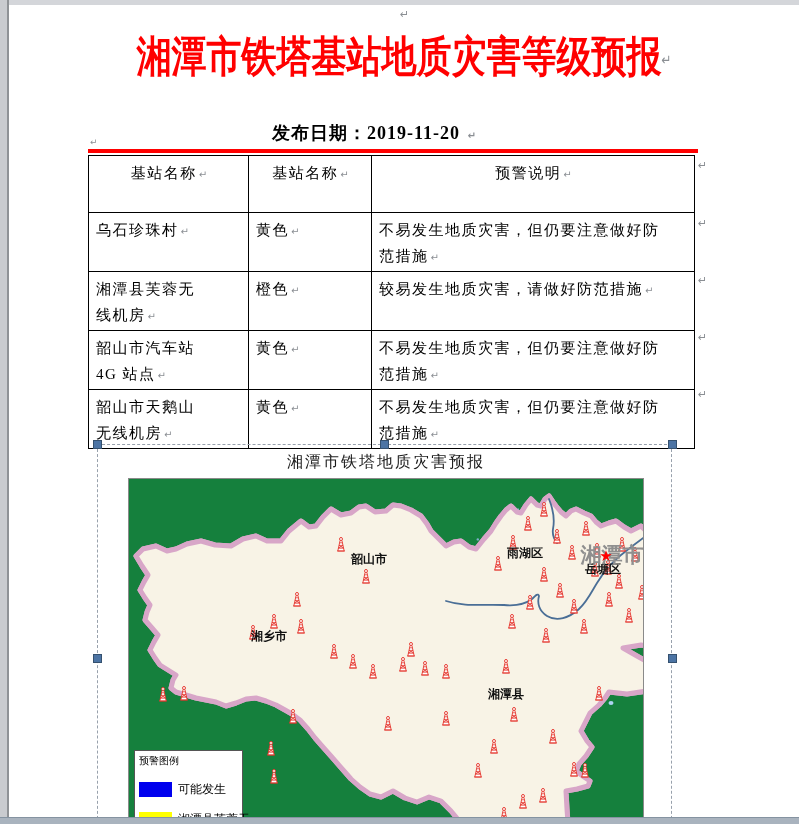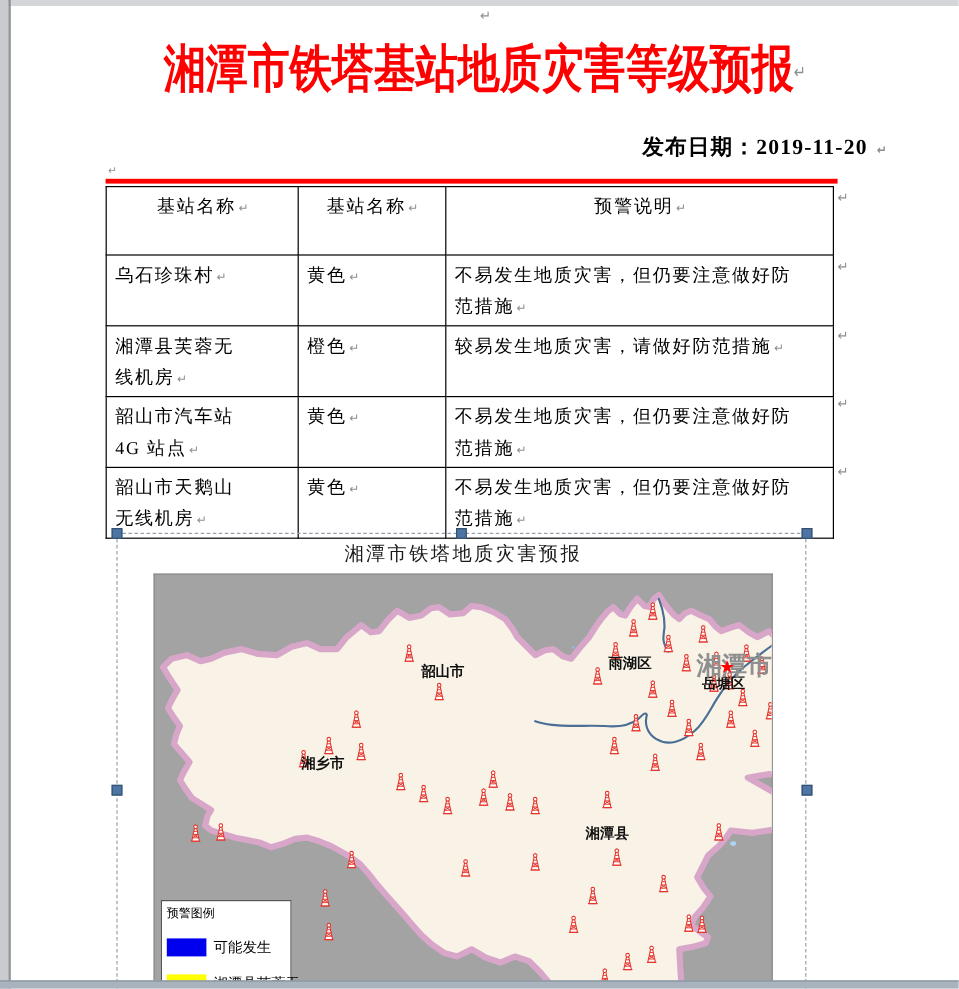--- a/index.html
+++ b/index.html
@@ -18,41 +18,41 @@
   .pilcrow { position:absolute; color:#8b8f94; font-size:11px; line-height:11px;
     font-family:"Liberation Sans","DejaVu Sans",sans-serif; }
   .mark { color:#8b8f94; font-size:10px; font-family:"Liberation Sans","DejaVu Sans",sans-serif;
     letter-spacing:0; padding-left:2px; }
 
   .doc-title { position:absolute; left:0; top:30px; width:790px; text-align:center;
     font-family:"Liberation Sans","DejaVu Sans",sans-serif; font-weight:bold;
     font-size:35px; letter-spacing:0px; transform:scaleY(1.22); transform-origin:50% 60%; }
   .doc-title .pil-inline { font-size:12px; font-weight:normal; color:#8b8f94; vertical-align:middle; }
 
-  .date-line { position:absolute; left:0; top:105px; width:730px; text-align:right;
+  .date-line { position:absolute; left:0; top:116px; width:730px; text-align:center;
     font-size:18px; font-weight:bold; color:#000; letter-spacing:1px; }
 
   .red-rule { position:absolute; left:79px; top:144px; width:610px; height:4px; background:#FF0000; }
 
   table.warn { position:absolute; left:79px; top:150px; border-collapse:collapse; table-layout:fixed; }
   table.warn td { border:1.6px solid #000; vertical-align:top; padding:4px 6px 0 7px;
     font-size:15px; line-height:26px; letter-spacing:1.5px; color:#000; white-space:pre-line; }
 
   .rowend { z-index:3; }
 
   
   .img-frame { position:absolute; left:88px; top:439px; width:575px; height:390px;
     border:1.5px dashed #98A1AC; z-index:10; background:transparent; }
   .handle { position:absolute; width:9px; height:9px; background:#4C74A4; border:1px solid #35516f; z-index:12; }
 
   .map-title { position:absolute; left:119px; top:447px; width:516px; text-align:center;
     font-size:16px; color:#1a1a1a; letter-spacing:2px; z-index:11; }
 
   .map-box { position:absolute; left:119px; top:473px; width:516px; height:344px;
-    border:1px solid #8a8a8a; border-bottom:none; background:#a3a3a3; overflow:hidden; z-index:5;text-decoration:underline; }
+    border:1px solid #8a8a8a; border-bottom:none; background:#15803d; overflow:hidden; z-index:5;text-decoration:underline; }
   .map-box svg { display:block; }
 
   .legend { position:absolute; left:5px; top:271px; width:109px; min-height:80px;
     background:#fff; border:1.5px solid #555; padding:3px 4px; z-index:8; }
   .legend-title { font-size:10px; color:#000; font-family:"Liberation Sans","DejaVu Sans",sans-serif; }
   .legend-item { display:flex; align-items:center; margin-top:13px; }
   .legend-swatch { width:33px; height:15px; flex:0 0 33px; }
   .legend-label { font-size:12px; margin-left:6px; color:#000;
     font-family:"Liberation Sans","DejaVu Sans",sans-serif; white-space:nowrap; }
 </style>

